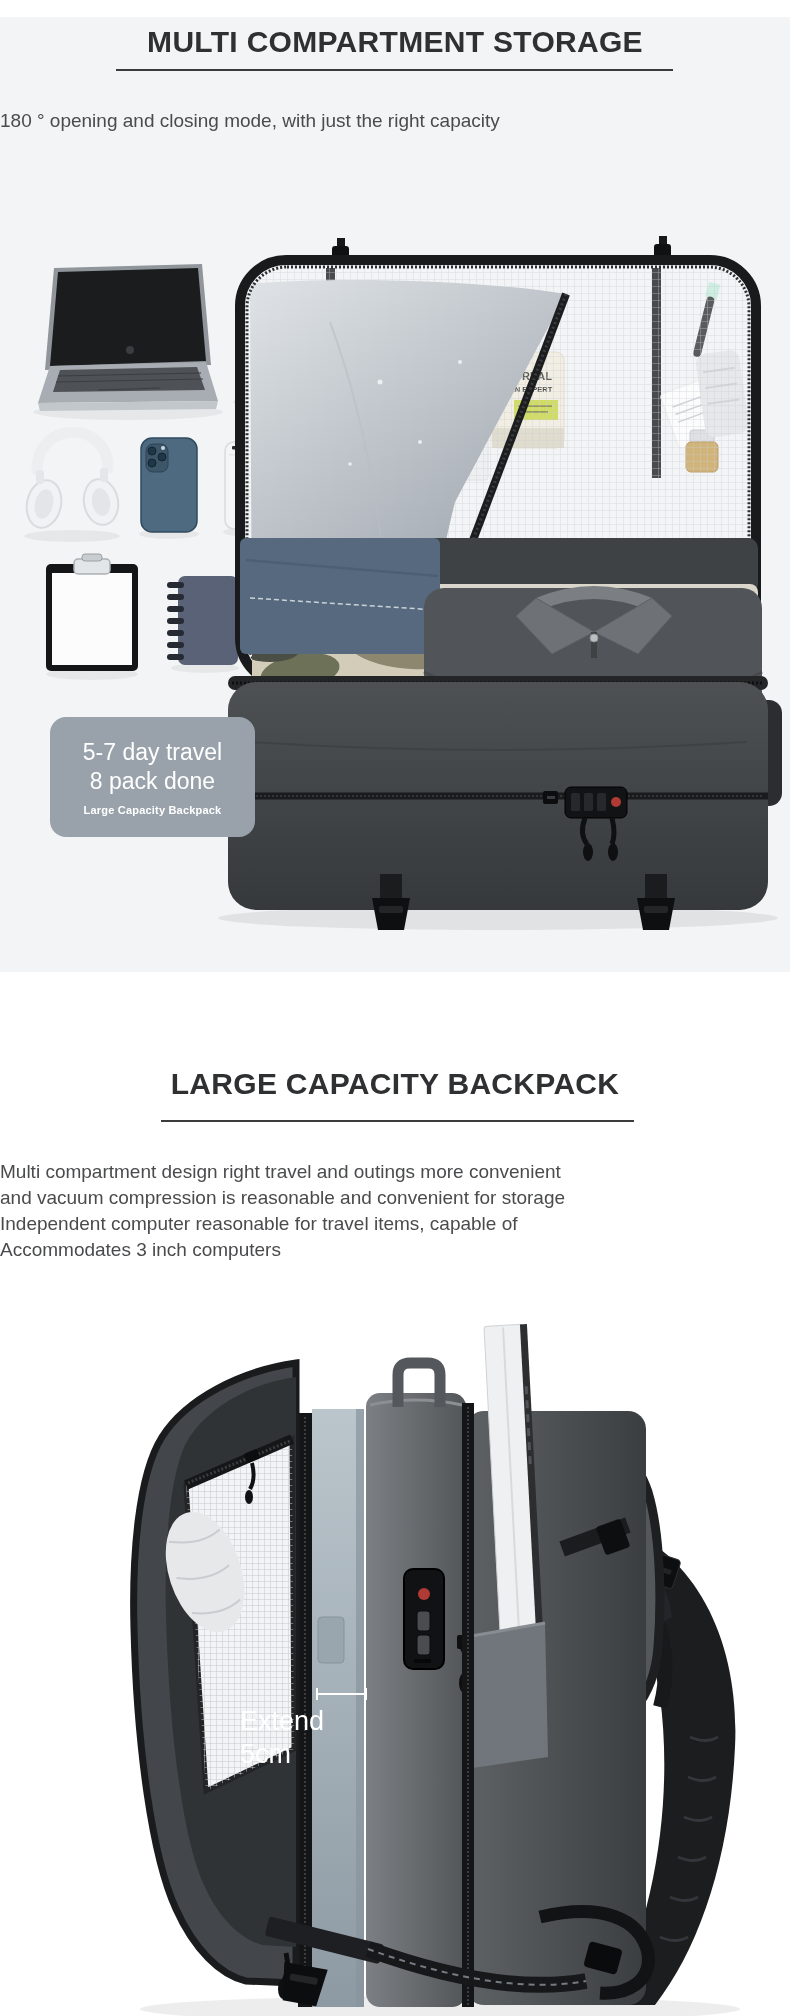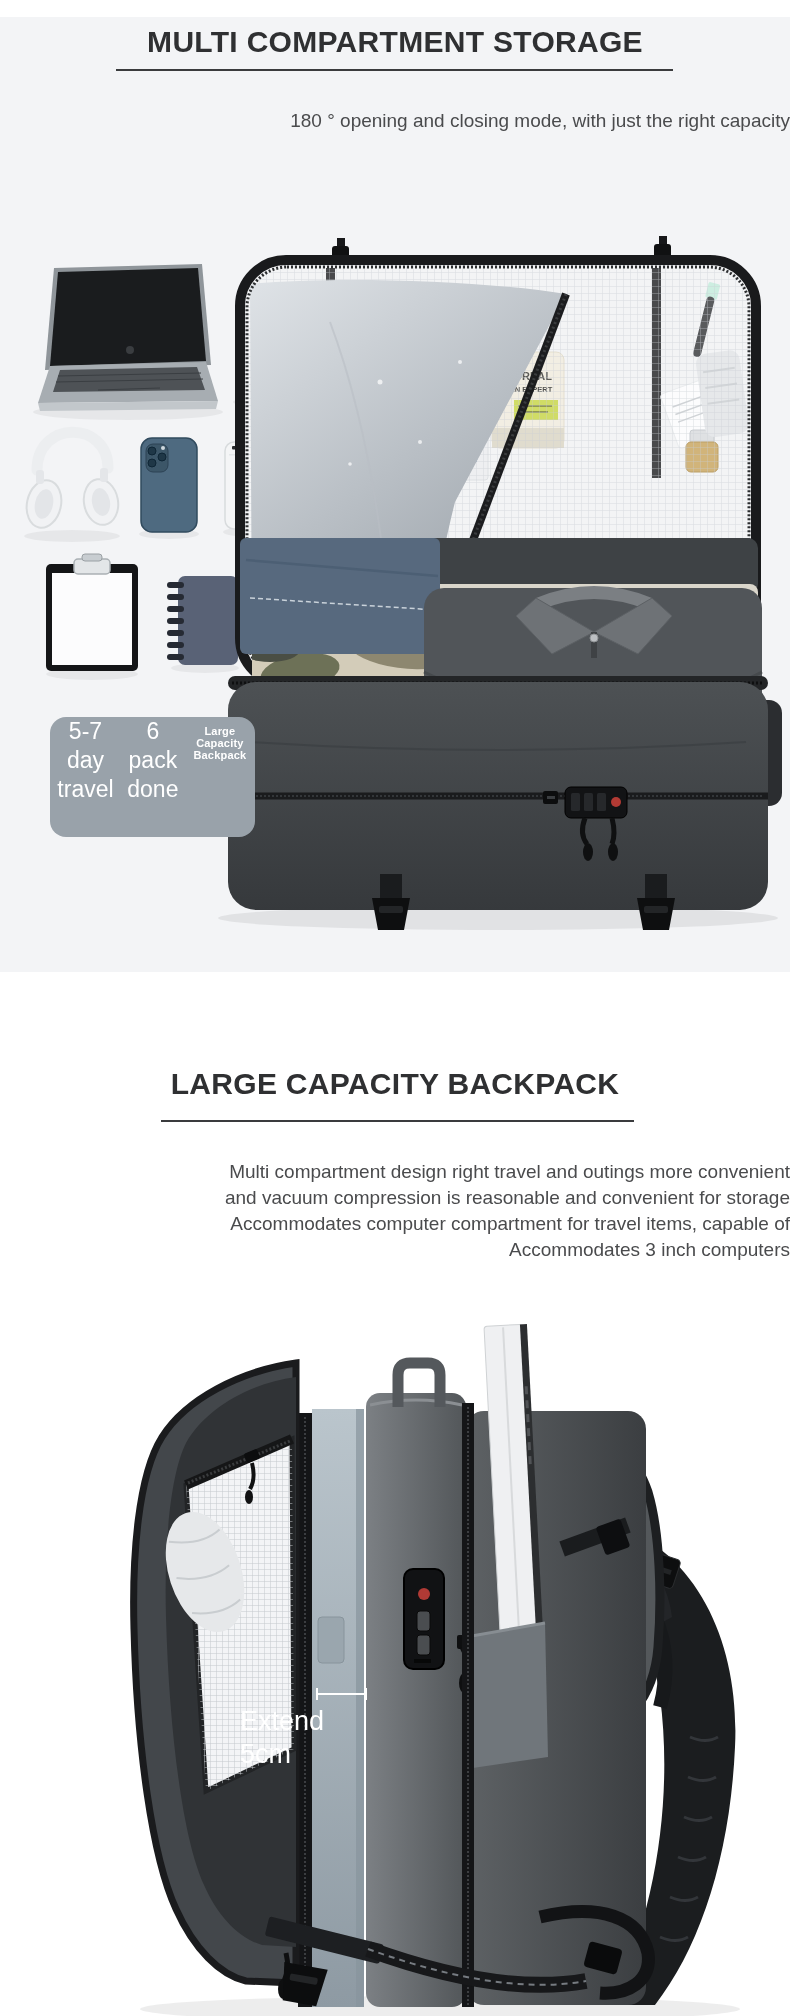--- a/index.html
+++ b/index.html
@@ -8,30 +8,30 @@
   .sec-bg{position:absolute;left:0;width:790px;}
   #bg1{top:0;height:955px;background:#f3f4f6;}
   #bg2{top:955px;height:1061px;background:#ffffff;}
   .sec-title{position:absolute;left:0;width:790px;text-align:center;
              font-size:30px;font-weight:700;color:#2f3032;letter-spacing:.3px;}
   #title1{top:8px;}
   #title2{top:1050px;}
   .rule{position:absolute;height:2px;background:#3a3b3d;}
   #rule1{left:116px;top:52px;width:557px;}
   #rule2{left:161px;top:1103px;width:473px;}
-  .desc{position:absolute;left:0;width:790px;text-align:right;
+  .desc{position:absolute;left:0;width:790px;text-align:left;
         font-size:19px;color:#4a4b4d;}
   #desc1{top:90px;line-height:27px;}
   #desc2{top:1142px;line-height:26px;}
   .photo{position:absolute;left:0;}
   #photo1{top:185px;}
   #photo2{top:1300px;}
   .badge{position:absolute;left:50px;top:700px;width:205px;height:120px;
          background:#99a2aa;border-radius:16px;color:#ffffff;text-align:center;
-         display:flex;justify-content:center;}
+         display:flex;flex-direction:column;justify-content:center;}
   .badge .big{font-size:23px;line-height:29px;font-weight:400;}
   .badge .small{font-size:11px;font-weight:700;margin-top:8px;letter-spacing:.2px;}
   .measure{position:absolute;left:316px;top:1671px;width:47px;height:12px;
            border-left:2px solid #fff;border-right:2px solid #fff;
            background:linear-gradient(#fff,#fff) center/100% 2px no-repeat;}
   .extend{position:absolute;left:240px;top:1688px;width:200px;text-align:left;
           color:#ffffff;font-size:27px;line-height:33px;font-weight:400;}
   svg text{font-family:"Liberation Sans",sans-serif;}
 </style>
 </head>
@@ -277,30 +277,30 @@
           <rect x="645" y="672" width="22" height="26" fill="#1a1c1e"></rect>
           <path d="M637,696 h38 l-6,32 h-26 Z" fill="#0e0f10"></path>
           <rect x="644" y="704" width="24" height="7" rx="2" fill="#232527"></rect>
         </g>
       </g>
     </g>
   </svg>
 
   <div class="badge">
     <div class="big">5-7 day travel</div>
-    <div class="big">6 pack done</div>
+    <div class="big">8 pack done</div>
     <div class="small">Large Capacity Backpack</div>
   </div>
 
   <div id="title2" class="sec-title">LARGE CAPACITY BACKPACK</div>
   <div id="rule2" class="rule"></div>
   <div id="desc2" class="desc">
     <div>Multi compartment design right travel and outings more convenient</div>
     <div>and vacuum compression is reasonable and convenient for storage</div>
-    <div>Accommodates computer compartment for travel items, capable of</div>
+    <div>Independent computer reasonable for travel items, capable of</div>
     <div>Accommodates 3 inch computers</div>
   </div>
 
   <svg id="photo2" class="photo" width="790" height="716" viewBox="0 0 790 716">
     <defs>
       <pattern id="mesh2" width="6" height="6" patternUnits="userSpaceOnUse">
         <path d="M0,0 H6 M0,0 V6" stroke="#c3c8cc" stroke-width="1" fill="none"></path>
       </pattern>
       <linearGradient id="bodyGrad" x1="0" y1="0" x2="1" y2="0">
         <stop offset="0" stop-color="#5e6265"></stop>

